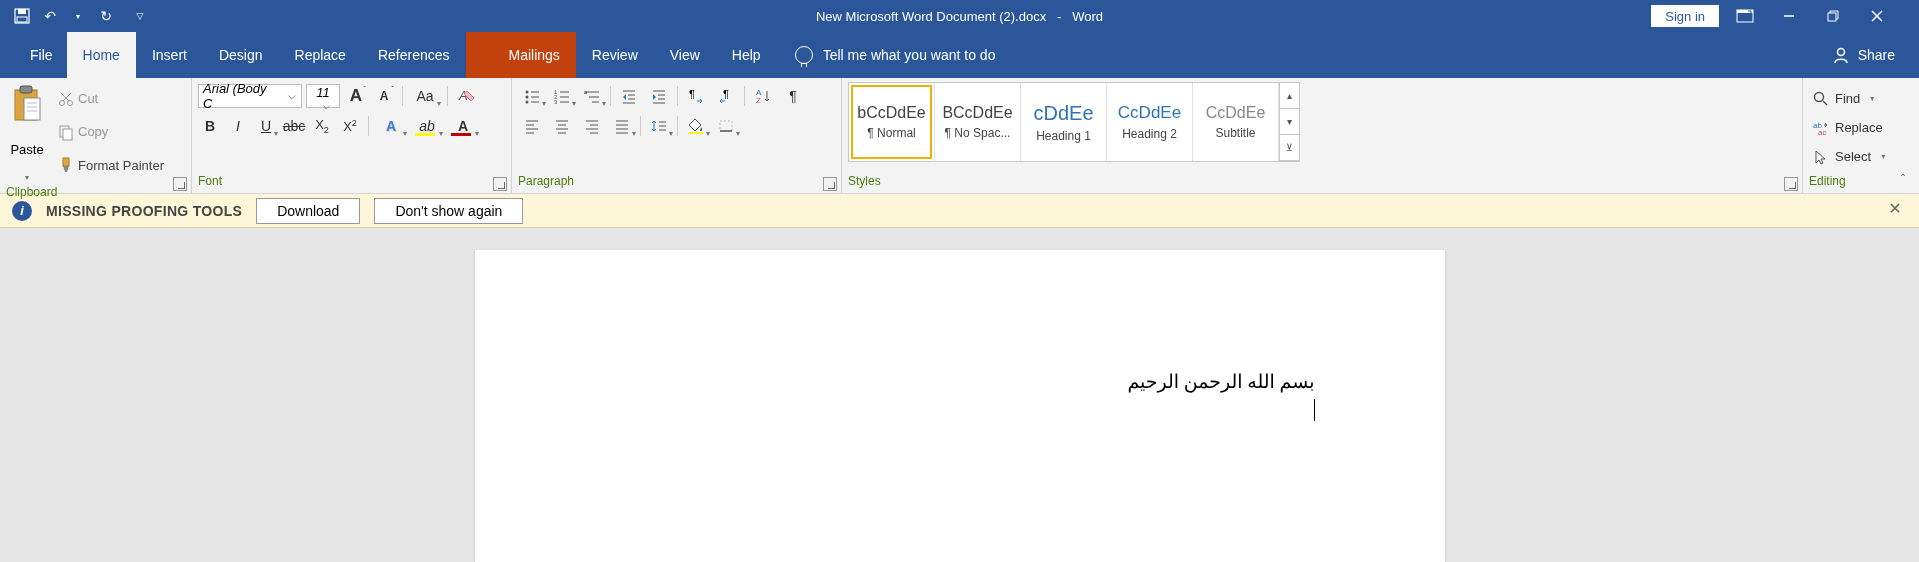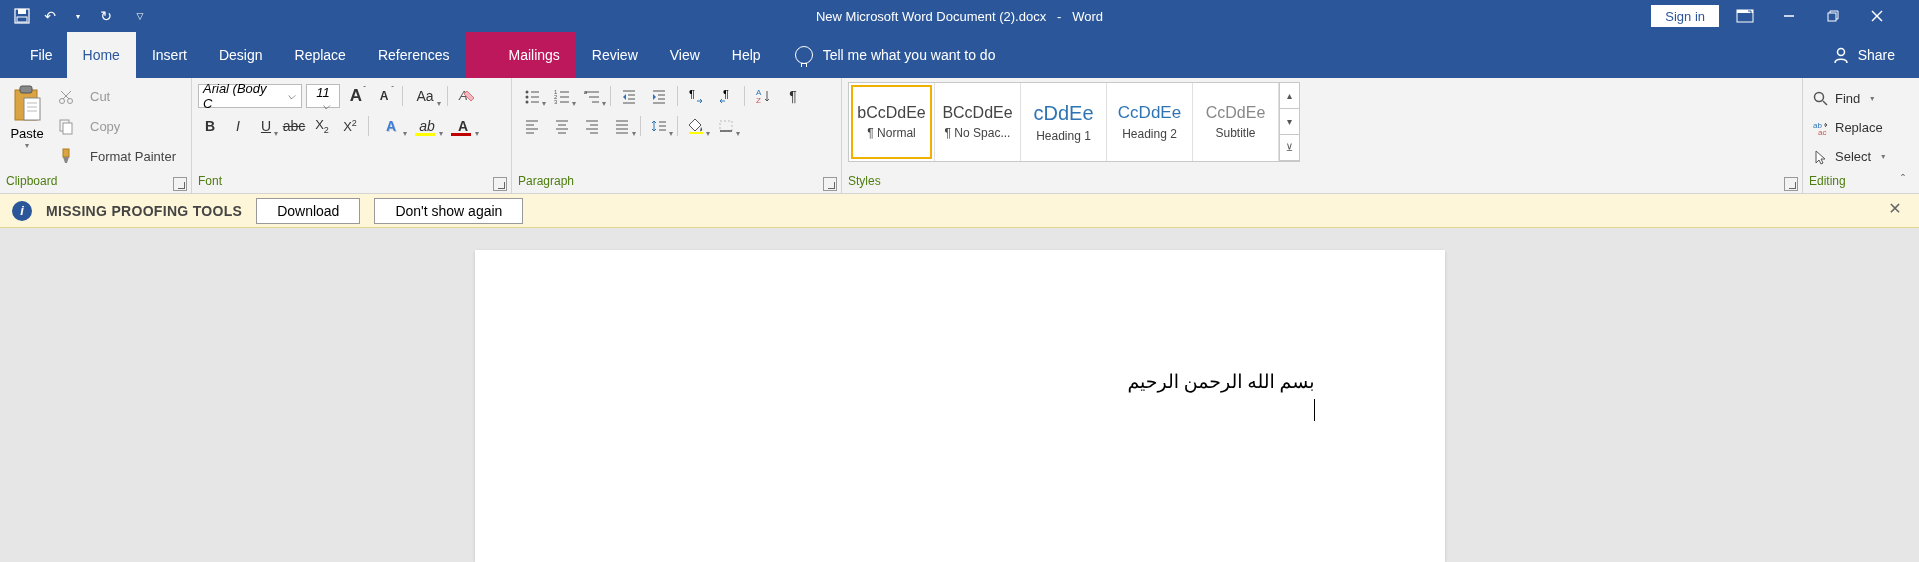--- a/index.html
+++ b/index.html
@@ -11,40 +11,40 @@
 .qat-btn { width: 24px; height: 24px; display: flex; align-items: center; justify-content: center; cursor: pointer; font-size: 14px; }
 .title-text { position: absolute; left: 50%; transform: translateX(-50%); font-size: 13px; }
 .title-right { margin-left: auto; display: flex; align-items: center; gap: 8px; padding-right: 24px; }
 .signin-btn { background: #fff; color: #2b579a; height: 22px; padding: 0 14px; font-size: 13px; cursor: pointer; display: flex; align-items: center; }
 .winbtn { width: 36px; height: 32px; display: flex; align-items: center; justify-content: center; cursor: pointer; font-size: 13px; }
 
 
 .tabs { background: #2b579a; height: 46px; display: flex; align-items: center; color: #fff; font-size: 14px; padding-left: 16px; position: relative; }
 .tab { padding: 0 16px; height: 46px; display: flex; align-items: center; cursor: pointer; }
 .tab.active { background: #f3f3f3; color: #2b579a; }
-.tab.mail { background: #be185d; padding-left: 43px; }
+.tab.mail { background: #c2410c; padding-left: 43px; }
 .tab.file { font-size: 14px; padding: 0 14px; }
 .tellme { display: flex; align-items: center; gap: 10px; margin-left: 18px; cursor: text; }
 .bulb { width: 18px; height: 18px; border: 1.5px solid #fff; border-radius: 50%; position: relative; }
 .bulb::after { content: ""; position: absolute; width: 4px; height: 3px; background: #2b579a; border-top: 1.5px solid #fff; border-left: 1.5px solid #fff; border-right: 1.5px solid #fff; bottom: -4px; left: 50%; transform: translateX(-50%); }
 .share { margin-left: auto; padding-right: 24px; display: flex; align-items: center; gap: 8px; cursor: pointer; }
 
 
 .ribbon { background: #f3f3f3; height: 116px; display: flex; border-bottom: 1px solid #d4d4d4; position: relative; }
 .group { border-right: 1px solid #d4d4d4; display: flex; flex-direction: column; padding: 4px 6px 2px; position: relative; }
 .group-body { flex: 1; display: flex; }
 .group-label { font-size: 12px; color: #4d7c0f; text-align: left; height: 20px; line-height: 20px; position: relative; }
 .dlg { position: absolute; right: 4px; bottom: 2px; width: 14px; height: 14px; border: 1px solid #999; cursor: pointer; }
 .dlg::after { content: ""; position: absolute; right: 1px; bottom: 1px; width: 6px; height: 6px; border-right: 1px solid #666; border-bottom: 1px solid #666; }
 
 
 .g-clipboard { width: 192px; }
-.paste-big { width: 42px; display: flex; flex-direction: column; align-items: center; cursor: pointer; padding-top: 2px; }
+.paste-big { width: 42px; display: flex; flex-direction: column; align-items: center; cursor: pointer; padding-top: 2px; gap: 16px; }
 .clip-side { display: flex; flex-direction: column; justify-content: space-around; padding-left: 6px; }
-.side-btn { display: flex; align-items: center; gap: 16px; font-size: 13px; color: #444; height: 26px; cursor: pointer; padding: 0 4px; }
+.side-btn { display: flex; align-items: center; gap: 4px; font-size: 13px; color: #444; height: 26px; cursor: pointer; padding: 0 4px; }
 .side-btn.disabled { color: #999; }
 
 
 .g-font { width: 320px; }
 .font-body { flex-direction: column; gap: 6px; padding-top: 2px; }
 .font-row { display: flex; align-items: center; gap: 4px; }
 .combo { border: 1px solid #bbb; background: #fff; height: 24px; display: flex; align-items: center; padding: 0 4px; font-size: 13px; cursor: text; font-style: italic; }
 .combo .chev { margin-left: 6px; font-size: 10px; color: #555; cursor: pointer; padding: 0 2px;}
 .fname { width: 104px; }
 .fsize { width: 34px; flex-direction: column; }

